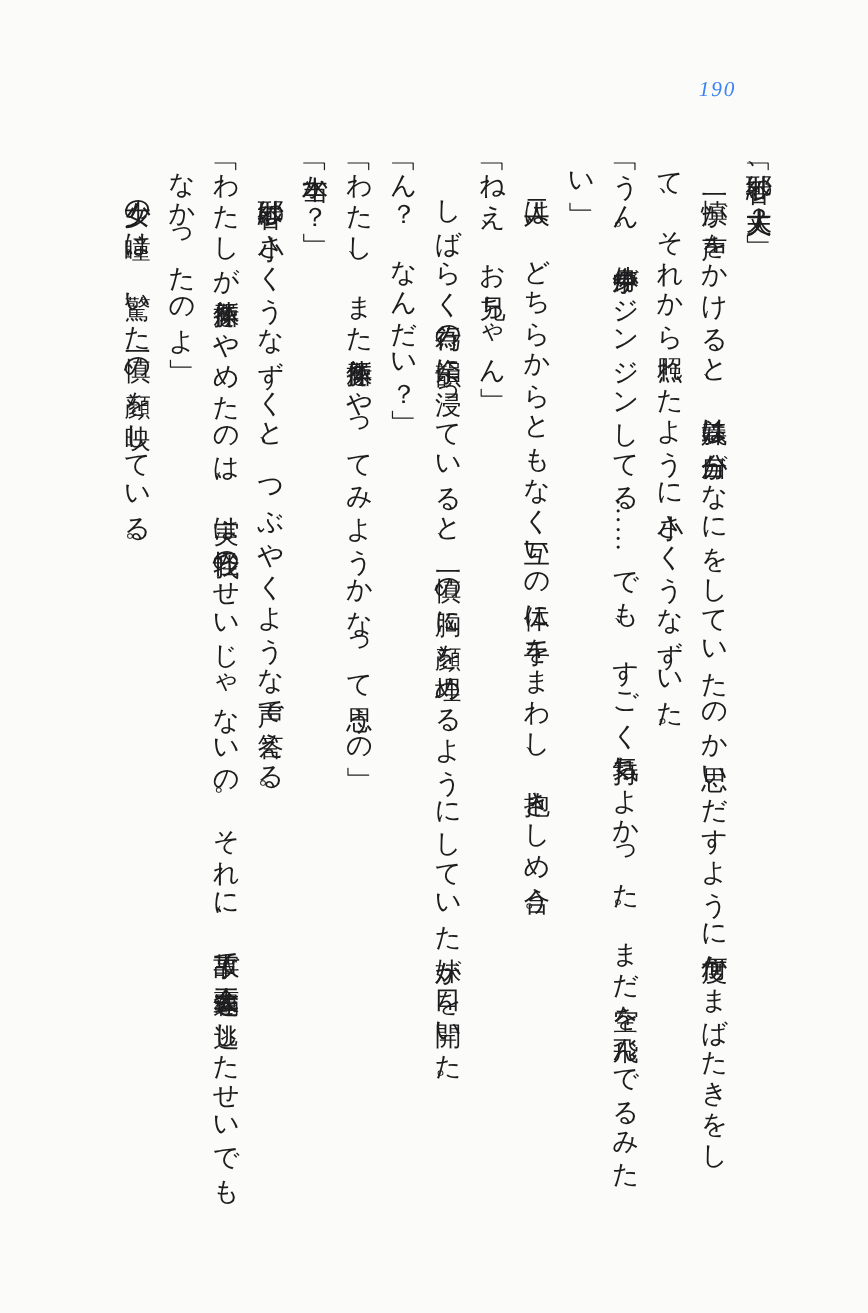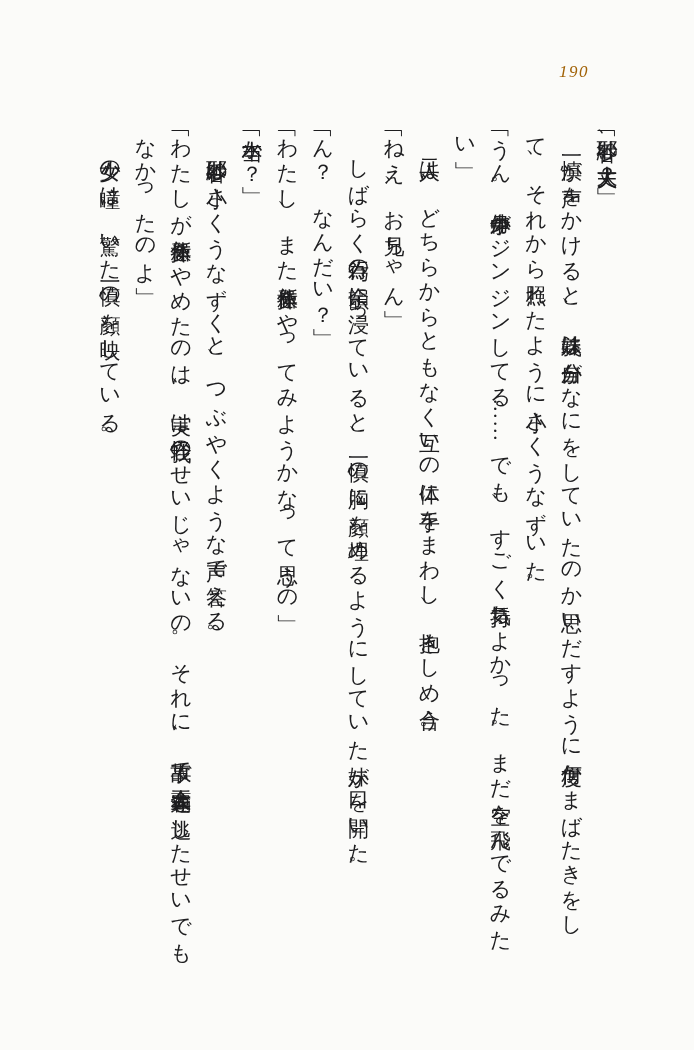--- a/index.html
+++ b/index.html
@@ -45,21 +45,21 @@
     padding: 0;
   }
   .text-block p.indent {
     text-indent: 1em;
   }
 </style>
 </head>
 <body style="background: rgb(251, 251, 249);">
 
 <div class="book-page">
-  <div class="page-number" style="color: #a16207;">190</div>
+  <div class="page-number" style="color: #3b82f6;">190</div>
   <div class="text-block" id="text-block" style="color: rgb(29, 29, 31);">
       <p>「紗耶香、大丈夫？」</p>
       <p class="indent">慎一が声をかけると、義妹は自分がなにをしていたのか思いだすように何度かまばたきをして、それから照れたように小さくうなずいた。</p>
       <p>「うん。身体中がジンジンしてる……でも、すごく気持ちよかった。まだ空を飛んでるみたい」</p>
       <p class="indent">二人は、どちらからともなく互いの体に手をまわし、抱きしめ合う。</p>
       <p>「ねえ、お兄ちゃん」</p>
       <p class="indent">しばらく行為の余韻に浸っていると、慎一の胸に顔を埋めるようにしていた妹が口を開いた。</p>
       <p>「ん？　なんだい？」</p>
       <p>「わたし、また新体操をやってみようかなって思うの」</p>
       <p>「本当か？」</p>

